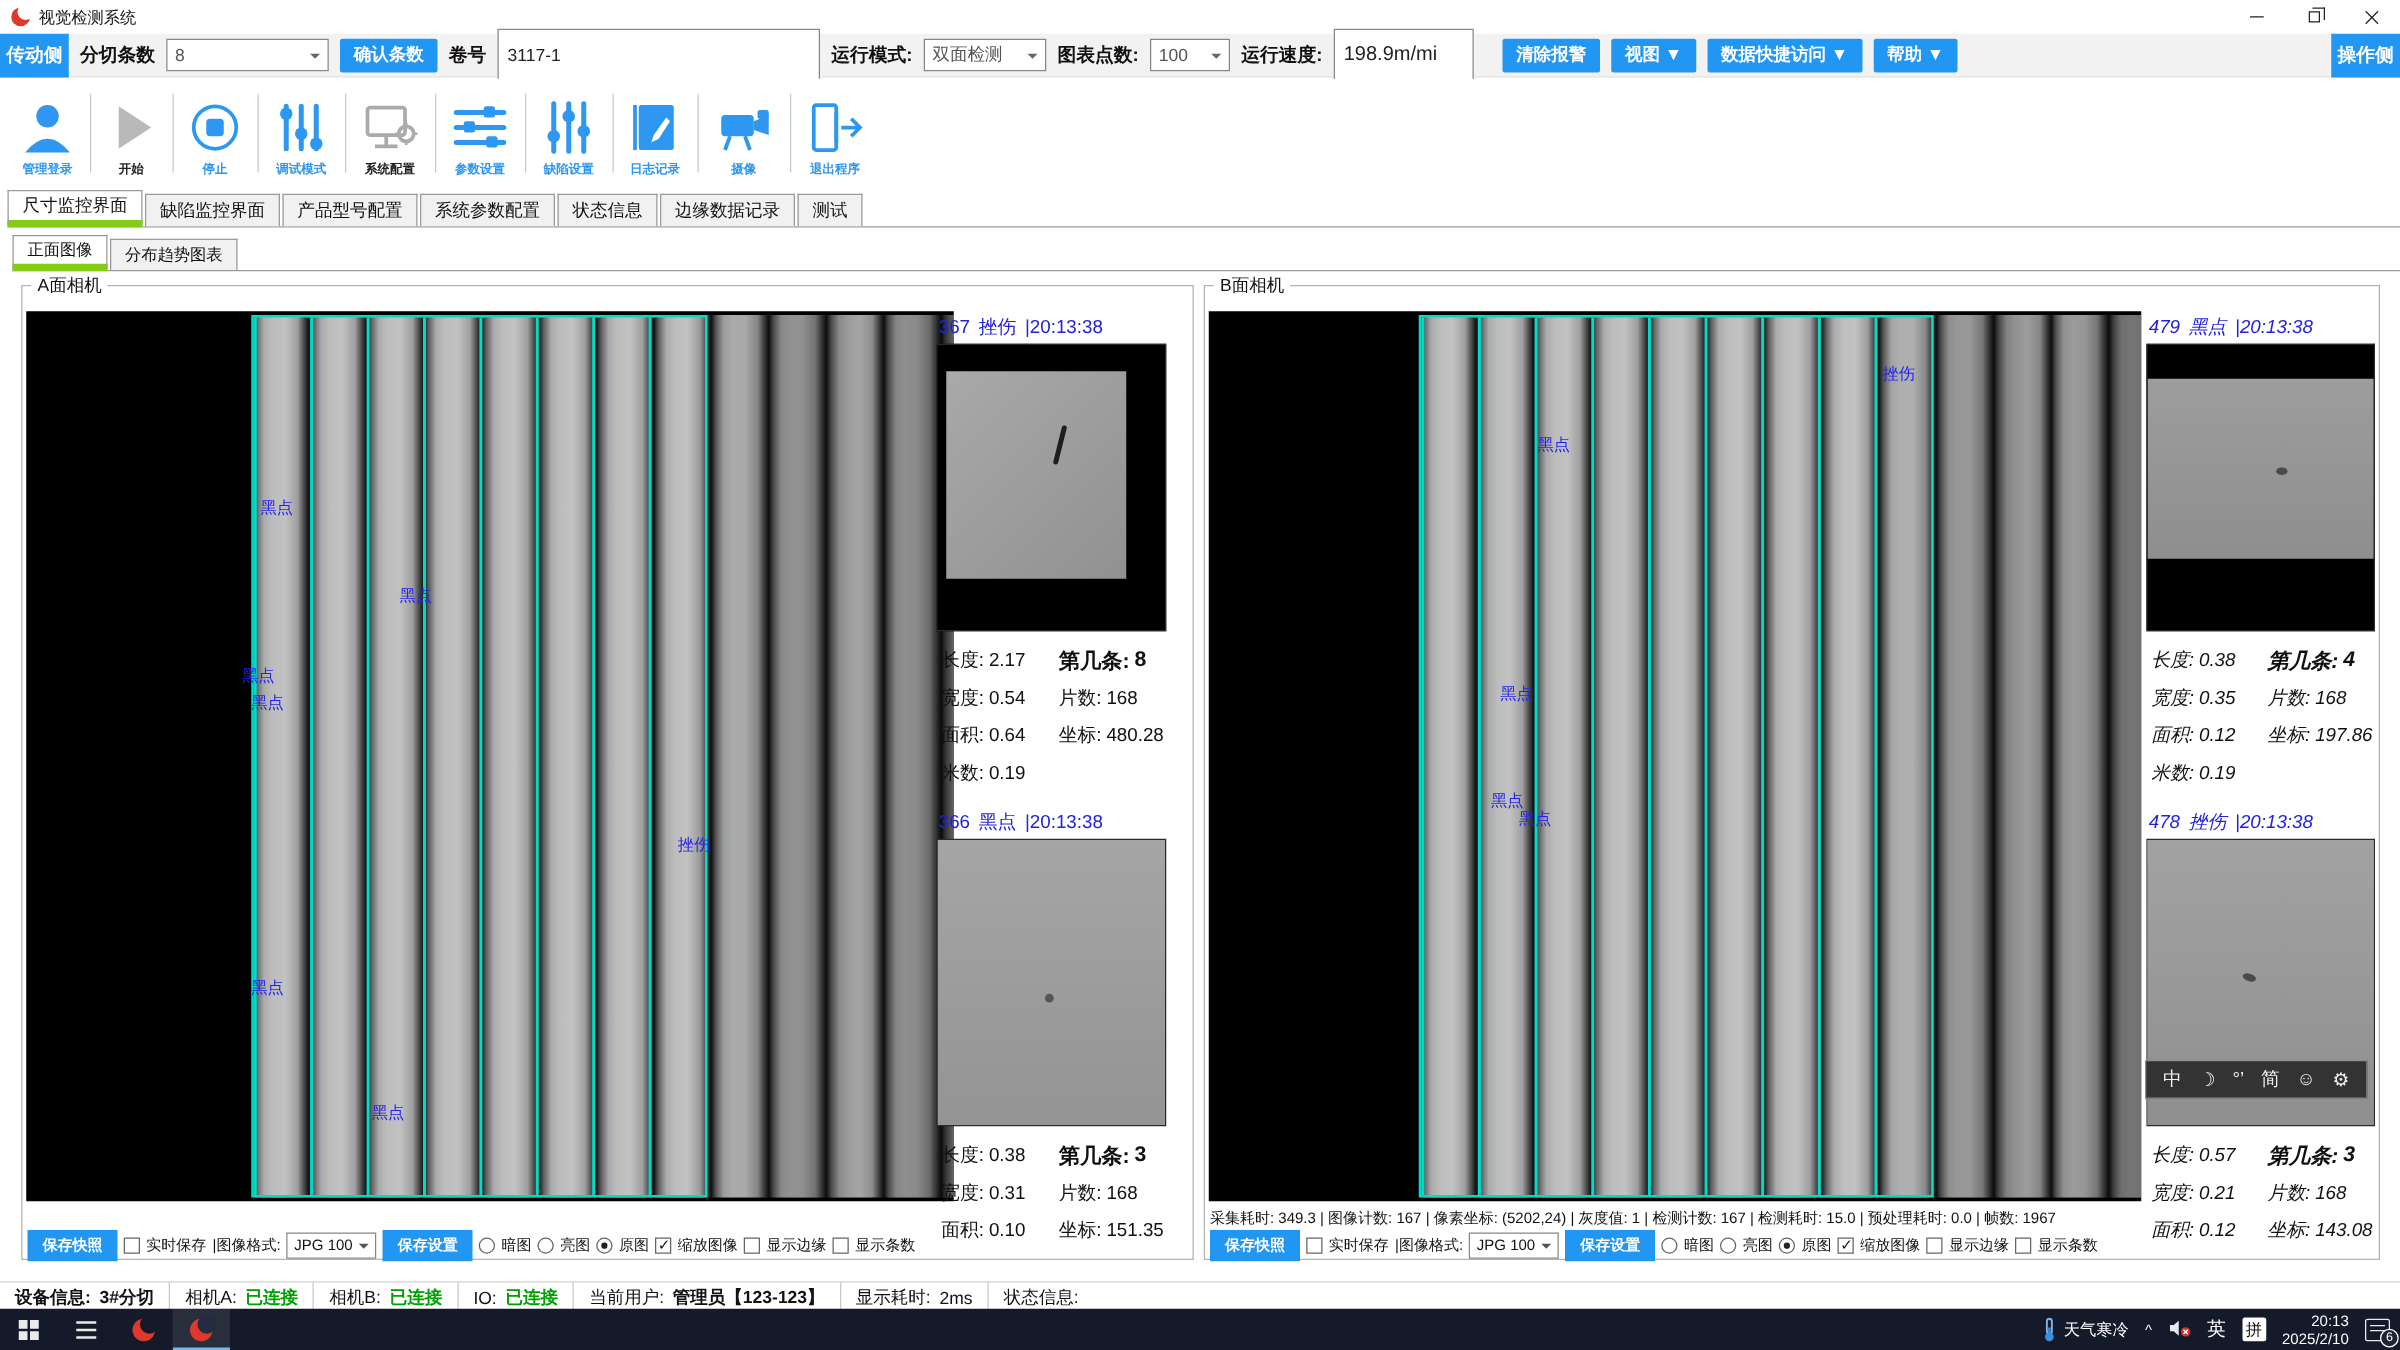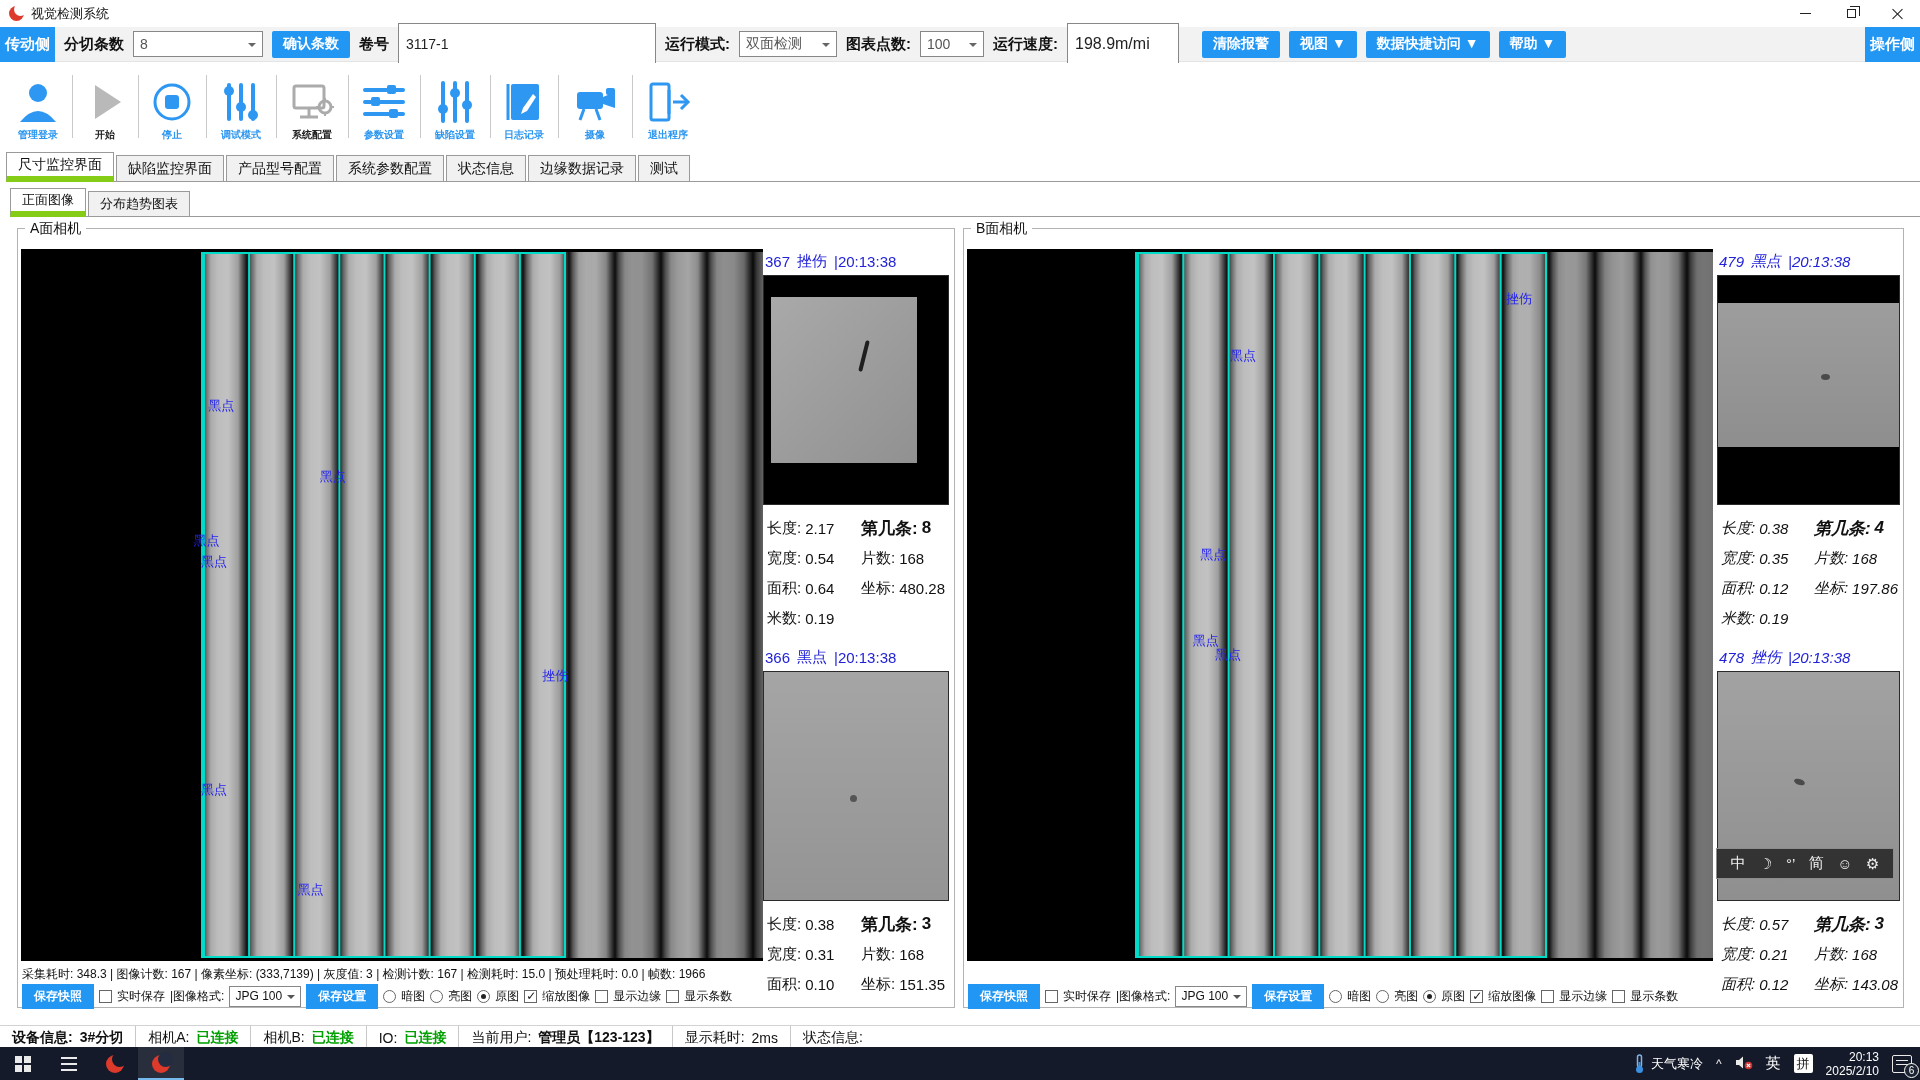--- a/index.html
+++ b/index.html
@@ -71,21 +71,21 @@
   .mini-btn{background:#2196f3;color:#fff;padding:4px 12px;font-size:12px;font-weight:bold;flex:none;}
   .cb,.rb{width:13px;height:13px;border:1px solid #666;background:#fff;display:inline-block;position:relative;flex:none;}
   .rb{border-radius:50%;}
   .cb.checked::after{content:"\2713";position:absolute;left:1px;top:-2px;font-size:12px;color:#111;}
   .rb.checked::after{content:"";position:absolute;left:3px;top:3px;width:5px;height:5px;border-radius:50%;background:#222;}
   .mini-combo{border:1px solid #878787;background:#fff;height:21px;display:flex;align-items:center;padding:0 18px 0 5px;position:relative;}
   .mini-combo::after{content:"";position:absolute;right:5px;top:8px;border:4px solid transparent;border-top-color:#555;}
 
   
   .defect-panel{position:absolute;top:20px;bottom:3px;display:flex;flex-direction:column;gap:12px;overflow:hidden;}
-  .panel-a .defect-panel{right:5px;width:186px;}
+  .panel-a .defect-panel{right:20px;width:186px;align-items:center;}
   .panel-b .defect-panel{right:3px;width:183px;font-style:italic;}
   .defect-card{display:flex;flex-direction:column;}
   .defect-header{color:#2222d8;font-size:15px;display:flex;gap:7px;align-items:center;padding:3px 2px 4px 2px;white-space:nowrap;}
   .thumb{height:230px;background:#000;position:relative;overflow:hidden;border:1px solid #2a2a2a;}
   .patch{position:absolute;background:linear-gradient(135deg,#a9a9a9,#919191);}
   .mark{position:absolute;background:#3c3c3c;}
   .thumb-a1 .patch{left:4%;top:9%;width:79%;height:73%;}
   .thumb-a1 .mark{left:53%;top:28%;width:4px;height:32px;transform:rotate(14deg);background:#1f1f1f;border-radius:2px;}
   .thumb-a2{background:linear-gradient(180deg,#a5a5a5,#949494);}
   .thumb-a2 .mark{left:47%;top:54%;width:7px;height:7px;background:#555;border-radius:50%;}
@@ -423,21 +423,20 @@
             </div>
           <div class="d-row">
               <span>坐标:</span>
               <span>151.35</span>
             </div>
         </div>
       </div>
     </div>
   </div>
 
-  <div class="cam-status">采集耗时: 348.3 | 图像计数: 167 | 像素坐标: (333,7139) | 灰度值: 3 | 检测计数: 167 | 检测耗时: 15.0 | 预处理耗时: 0.0 | 帧数: 1966</div>
 
   <div class="cam-controls">
     <span class="mini-btn">保存快照</span>
     <span class="cb"></span>
     <span>实时保存</span>
     <span>|图像格式:</span>
     <span class="mini-combo">
         <span>JPG 100</span>
       </span>
     <span class="mini-btn">保存设置</span>
@@ -553,20 +552,21 @@
             </div>
           <div class="d-row">
               <span>坐标:</span>
               <span>143.08</span>
             </div>
         </div>
       </div>
     </div>
   </div>
 
+  <div class="cam-status">采集耗时: 349.3 | 图像计数: 167 | 像素坐标: (5202,24) | 灰度值: 1 | 检测计数: 167 | 检测耗时: 15.0 | 预处理耗时: 0.0 | 帧数: 1967</div>
 
   <div class="cam-controls">
     <span class="mini-btn">保存快照</span>
     <span class="cb"></span>
     <span>实时保存</span>
     <span>|图像格式:</span>
     <span class="mini-combo">
         <span>JPG 100</span>
       </span>
     <span class="mini-btn">保存设置</span>

